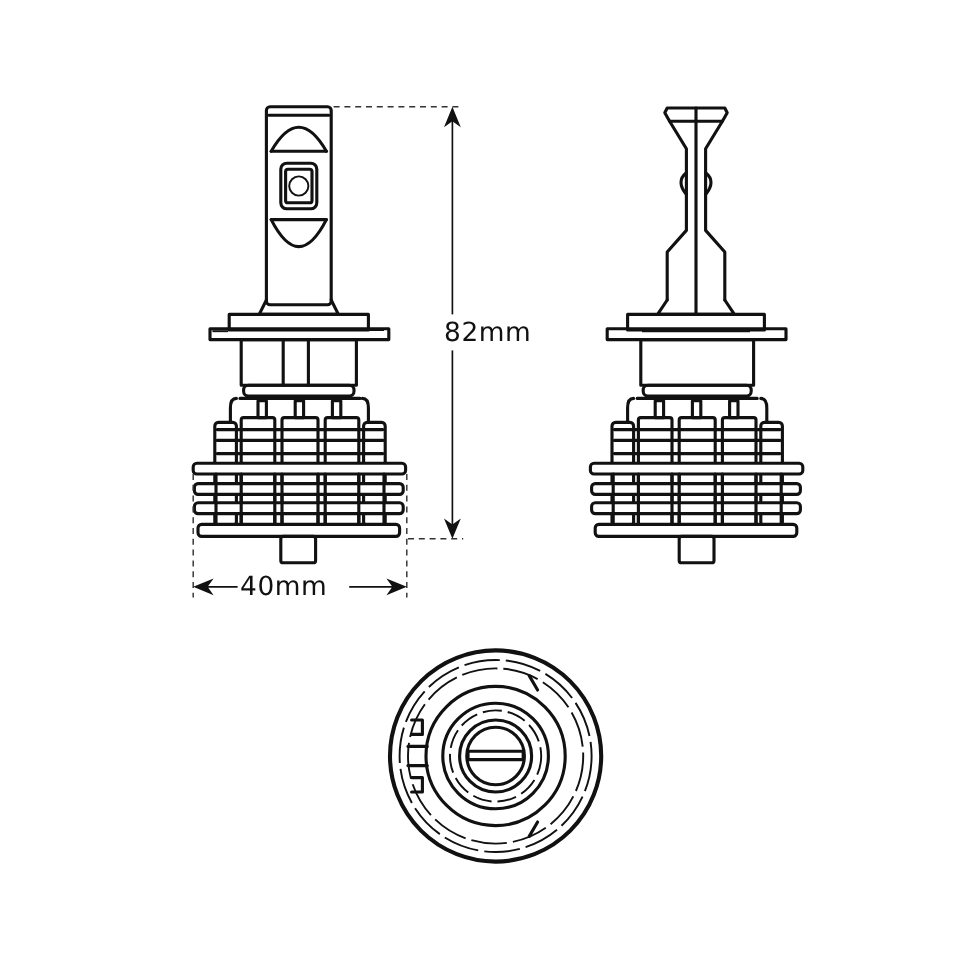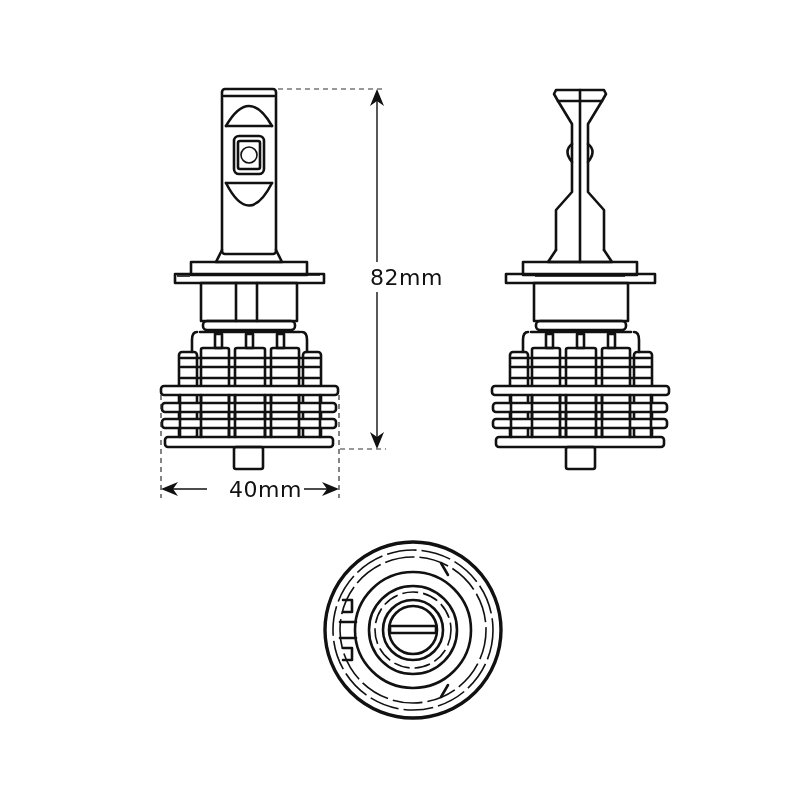--- a/index.html
+++ b/index.html
@@ -166,13 +166,13 @@
 
     <circle class="thin" cx="413" cy="630" r="38" stroke-dasharray="16 5"></circle>
     <circle class="stroke" cx="413" cy="630" r="30"></circle>
     <circle class="stroke" cx="413" cy="630" r="24"></circle>
 
     <rect class="stroke" x="390" y="626" width="46" height="7" rx="1"></rect>
   </g>
 </svg>
 
 <div class="label" style="left:341px; top:265px; padding:2px 0;margin-left:29px;">82mm</div>
-<div class="label" style="left:227px; top:479px; padding:0 2px;">40mm</div>
+<div class="label" style="left:198px; top:479px; padding:0 2px;">40mm</div>
 
 </body></html>

